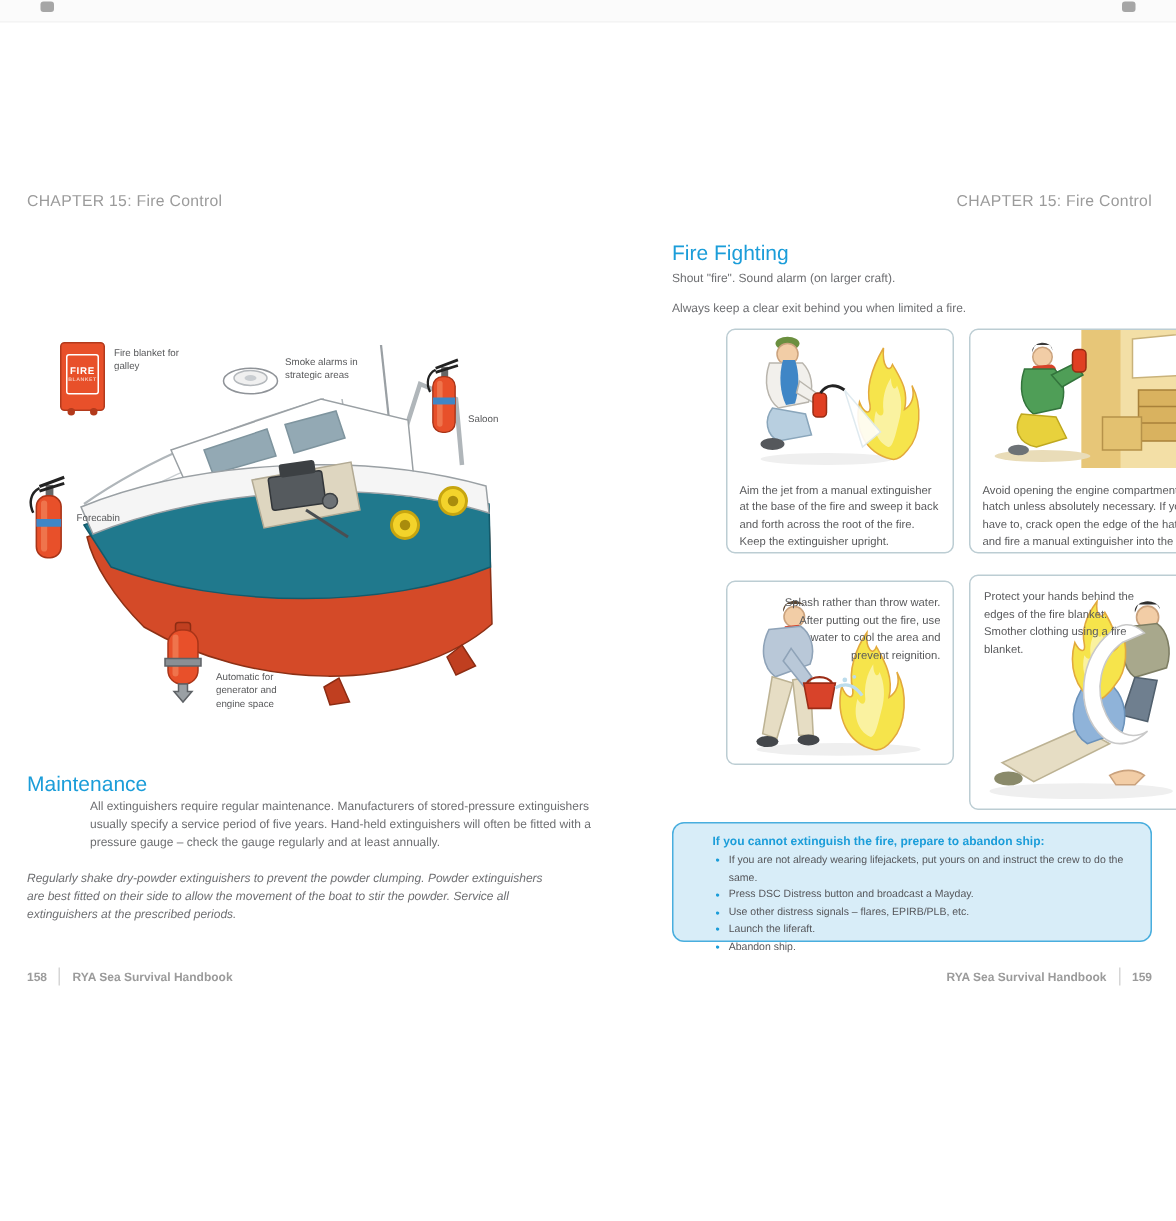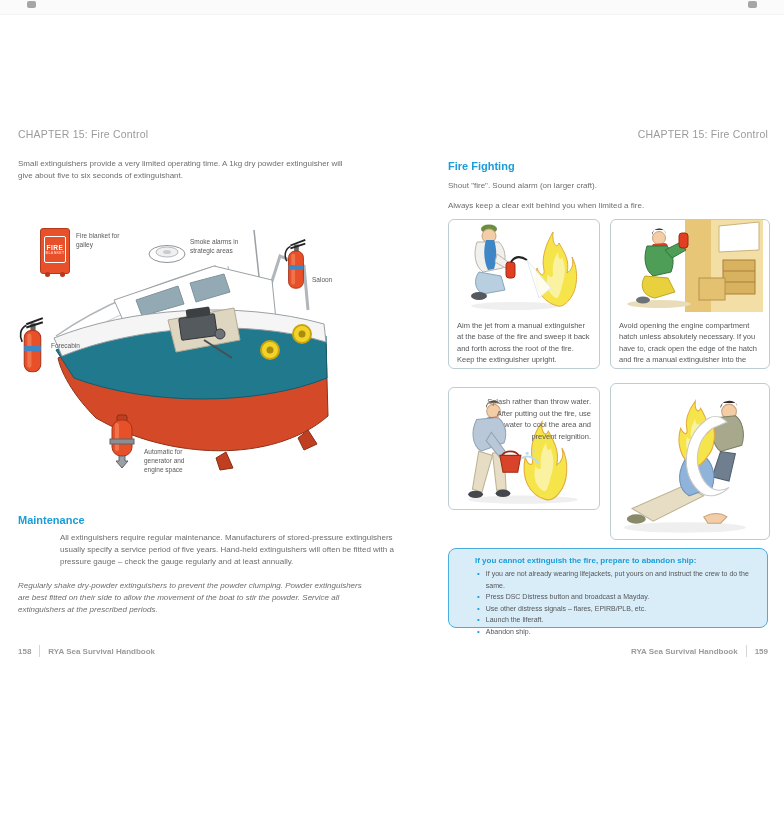--- a/index.html
+++ b/index.html
@@ -3,25 +3,25 @@
 <meta charset="utf-8">
 <style>
   html,body{margin:0;padding:0;background:#ffffff;}
   .spread{position:relative;width:784px;height:814px;background:#ffffff;overflow:hidden;
           font-family:"Liberation Sans", sans-serif;color:#6d6e71;}
   .topband{position:absolute;left:0;top:0;width:784px;height:14px;background:#fbfbfb;border-bottom:1px solid #f4f4f4;}
   .corner-mark{position:absolute;top:1px;width:9px;height:7px;background:#8a8a8a;border-radius:2px;opacity:.75;}
   .abs{position:absolute;}
   .hdr{font-size:10.5px;color:#9b9b9b;letter-spacing:.2px;}
   .body-text{font-size:8px;line-height:1.5;color:#6d6e71;}
-  .blue-head{font-size:11px;font-weight:bold;color:#1b9dd9;}
+  .blue-head{font-size:14px;font-weight:normal;color:#1b9dd9;}
   .diagram-label{position:absolute;font-size:6.5px;line-height:1.35;color:#58595b;}
   .footer{font-size:8px;color:#9b9b9b;font-weight:bold;display:flex;align-items:center;}
   .vline{display:inline-block;width:1px;height:12px;background:#d6d6d6;margin:0 8px;}
-  .pic-box{position:absolute;background:#ffffff;border:1px solid #bccdd3;border-radius:6px;overflow:hidden;}
+  .pic-box{position:absolute;background:#ffffff;border:1px solid #bccdd3;border-radius:6px;overflow:hidden;margin-left:36px;}
   .pic-caption{font-size:7.5px;line-height:1.5;color:#58595b;padding:4px 8px 6px 8px;}
   .overlay-caption{position:absolute;font-size:7.5px;line-height:1.55;color:#58595b;}
   .info-box{position:absolute;left:448px;top:548px;width:320px;height:80px;background:#d8edf8;
             border:1.5px solid #49aede;border-radius:8px;padding:7px 12px 6px 26px;box-sizing:border-box;}
   .info-head{font-size:8px;font-weight:bold;color:#1b9dd9;margin-bottom:3px;}
   .info-list{list-style:none;margin:0;padding:0;}
   .info-list li{font-size:7px;line-height:1.65;color:#55565a;display:flex;}
   .bullet{color:#1b9dd9;font-size:8px;margin:0 6px 0 2px;line-height:1.45;}
   .fire-blanket{position:absolute;left:22px;top:20px;width:30px;height:46px;background:#e8502a;
                 border:1px solid #b33a1c;border-radius:3px;box-sizing:border-box;}
@@ -34,21 +34,20 @@
 </head>
 <body>
 
 <div class="spread">
   <div class="topband"></div>
   <div class="corner-mark" style="left:27px;"></div>
   <div class="corner-mark" style="left:748px;"></div>
 
   <div class="abs hdr" style="left:18px;top:128px;">CHAPTER 15: Fire Control</div>
 
-  <div class="abs body-text" style="left:18px;top:158px;width:336px;">Small extinguishers provide a very limited operating time. A 1kg dry powder extinguisher will give about five to six seconds of extinguishant.</div>
 
   <div class="abs" style="left:18px;top:208px;width:368px;height:300px;">
 
     <svg width="368" height="300" viewBox="0 0 368 300">
       <defs>
         <symbol id="ext" viewBox="0 0 28 62">
           <path d="M8,11 C2,14 1,21 4,27" fill="none" stroke="#222" stroke-width="1.6"></path>
           <rect x="12" y="9" width="5" height="8" fill="#666"></rect>
           <path d="M8,10 L24,4" stroke="#222" stroke-width="2" fill="none"></path>
           <path d="M8,13 L24,8" stroke="#222" stroke-width="2" fill="none"></path>
@@ -216,20 +215,21 @@
       <path d="M100,32 C94,44 96,58 104,64 L124,58 C128,46 124,34 118,30 Z" fill="#a8a88c" stroke="#7e7e64"></path>
       <path d="M104,64 L96,88 L112,92 L118,66 Z" fill="#6f7f8f" stroke="#51606e"></path>
       <path d="M20,118 L70,96 L88,106 L40,130 Z" fill="#e6ddc4" stroke="#bdb394"></path>
       <ellipse cx="24" cy="128" rx="9" ry="4.5" fill="#8a8a6a"></ellipse>
       <path d="M70,72 C62,86 64,100 74,106 L96,98 C100,86 96,74 88,68 Z" fill="#8fb3d9" stroke="#6b92ba"></path>
       <path d="M88,126 C96,122 104,122 110,126 L104,132 L92,132 Z" fill="#f2cda6" stroke="#caa27d"></path>
       <path d="M78,78 C66,72 62,56 66,42 C69,48 73,49 72,43 C70,34 74,24 80,16 C79,25 83,28 85,23 C89,30 93,37 91,47 C95,44 96,39 95,34 C100,44 99,60 92,68 C88,74 82,80 78,78 Z" fill="#f6e44b" stroke="#e2a93c"></path>
       <path d="M78,70 C72,66 70,58 72,50 C74,53 76,53 76,50 C75,44 77,38 80,33 C80,38 82,40 83,37 C86,42 86,49 84,56 C83,62 81,71 78,70 Z" fill="#faf2a0"></path>
       <path d="M88,36 C70,50 64,84 84,102 C92,109 104,106 112,98 C102,104 92,100 86,88 C78,72 82,52 96,42 L110,36 C102,28 94,30 88,36 Z" fill="#ffffff" stroke="#c9c9c9"></path>
     </svg>
+    <div class="overlay-caption" style="left:9px;top:8px;width:104px;">Protect your hands behind the edges of the fire blanket. Smother clothing using a fire blanket.</div>
   </div>
 
   <div class="info-box">
     <div class="info-head">If you cannot extinguish the fire, prepare to abandon ship:</div>
     <ul class="info-list">
       <li>
           <span class="bullet">•</span>
           <span>If you are not already wearing lifejackets, put yours on and instruct the crew to do the same.</span>
         </li>
       <li>

